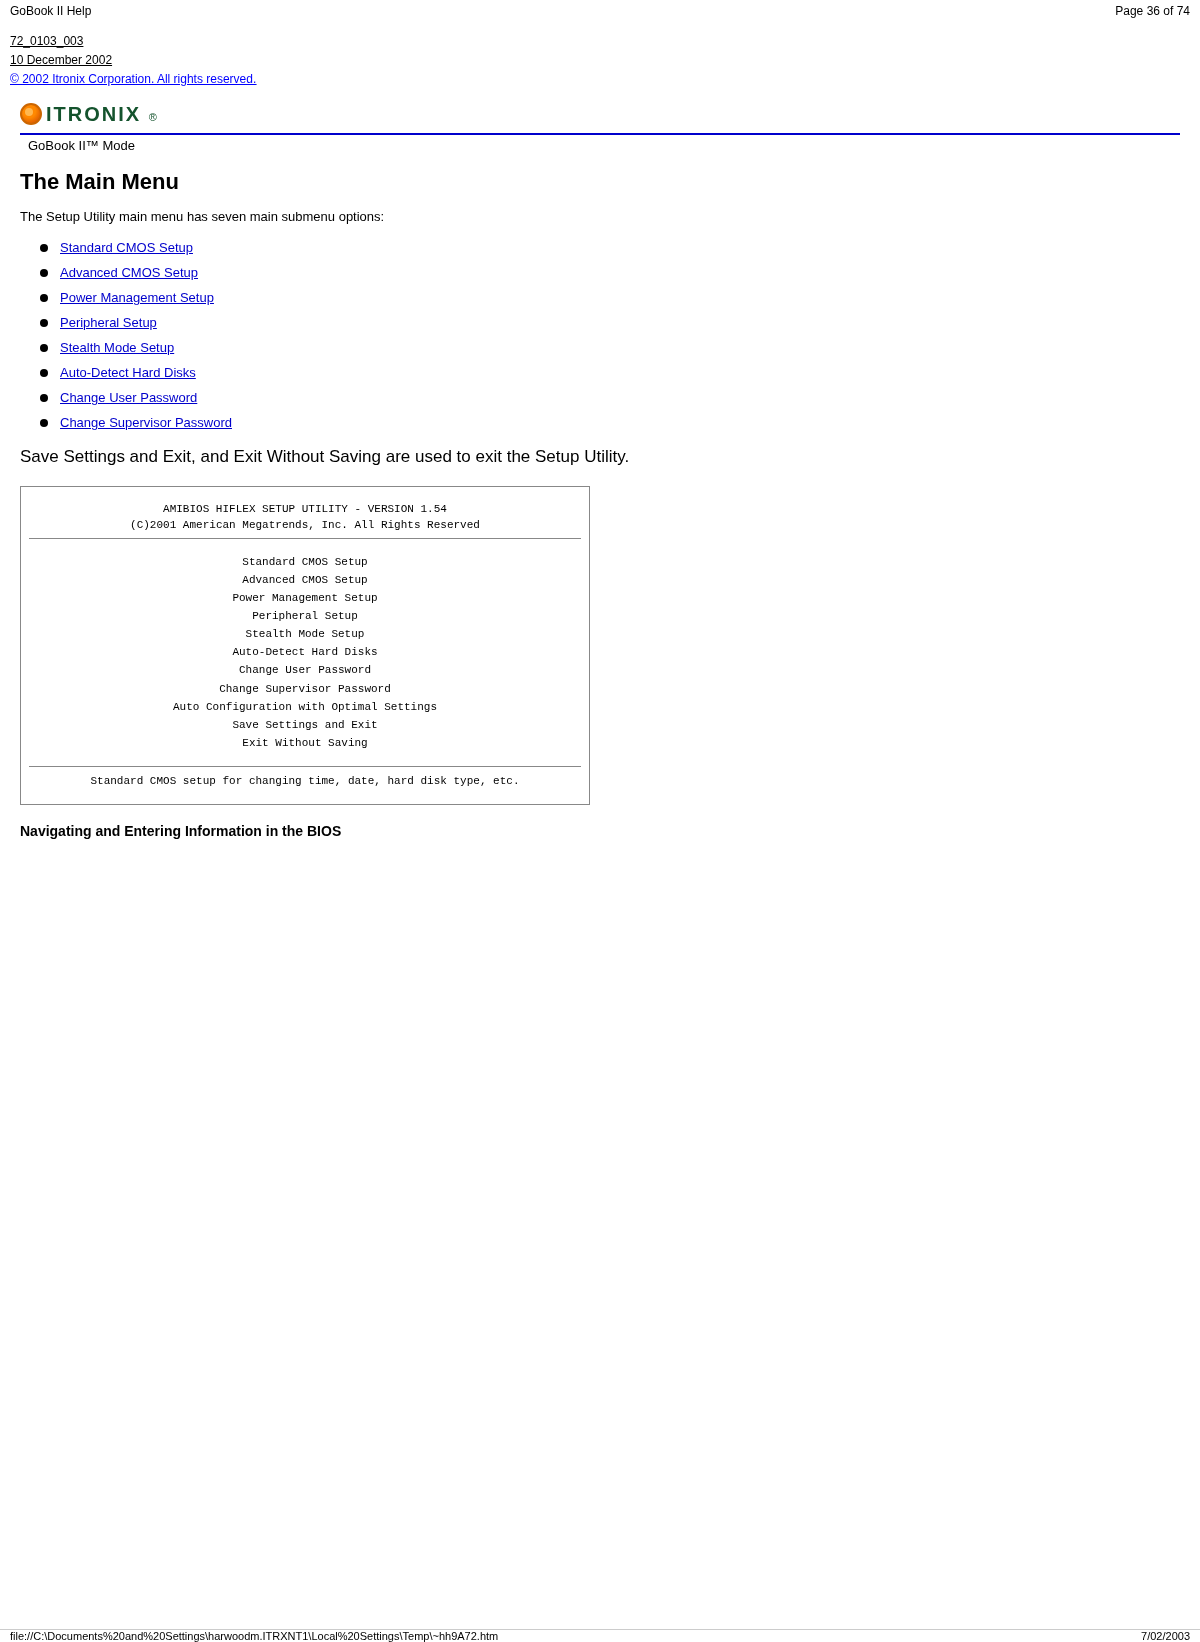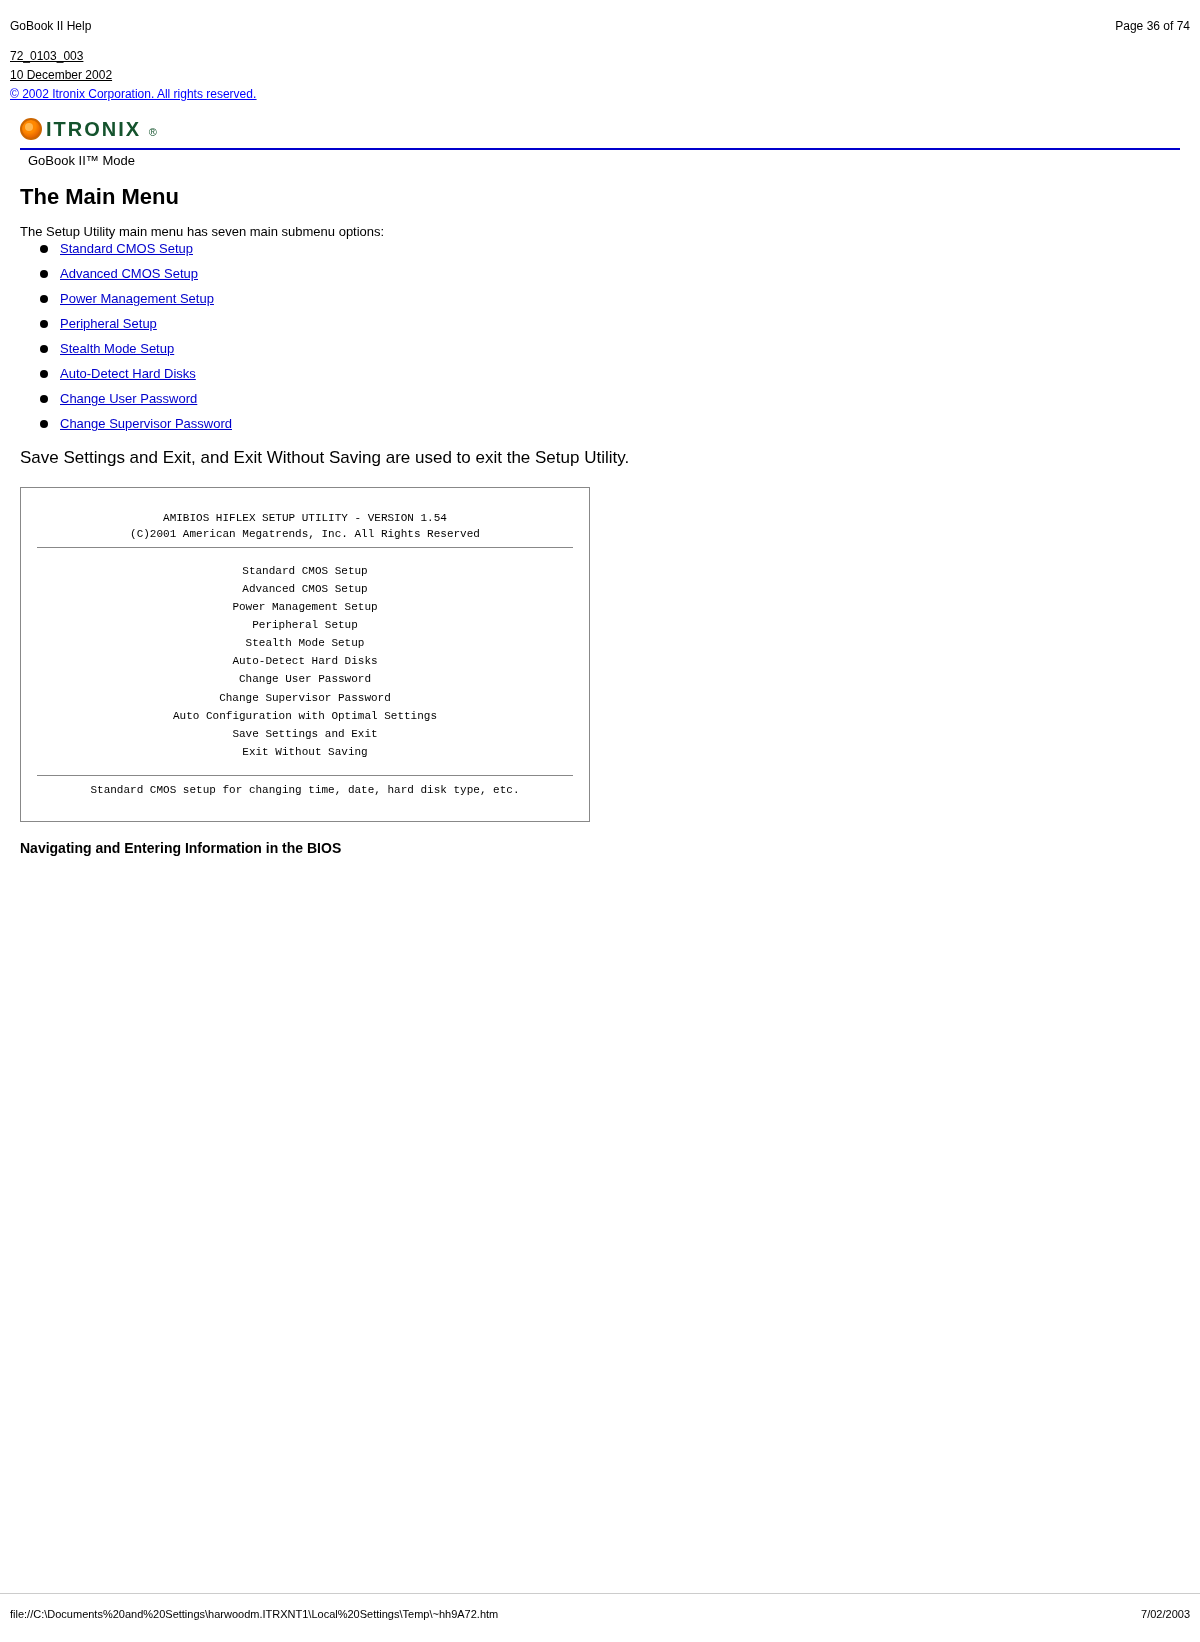--- a/index.html
+++ b/index.html
@@ -13,21 +13,20 @@
       position: relative;
     }
 
     
     .top-bar {
       display: flex;
       justify-content: space-between;
       align-items: flex-start;
       padding: 4px 10px;
       font-size: 12px;
-      margin-top: 15px;
     }
 
     
     .header-section {
       padding: 10px 10px 0 10px;
     }
     .meta-info {
       font-size: 12px;
       line-height: 1.6;
       margin-bottom: 8px;
@@ -72,21 +71,21 @@
 
     .page-title {
       font-size: 22px;
       font-weight: bold;
       margin-bottom: 12px;
       font-family: Arial, sans-serif;
     }
 
     .intro-text {
       font-size: 13px;
-      margin-bottom: 0;
+      margin-bottom: 14px;
       line-height: 1.5;
     }
 
     
     .menu-list {
       list-style: none;
       padding: 0;
       margin: 0 0 14px 0;
     }
     .menu-list li {
@@ -115,21 +114,21 @@
       margin-bottom: 16px;
       line-height: 1.5;
     }
 
     
     .bios-box {
       border: 1px solid #888;
       background: #fff;
       margin: 10px 0 18px 0;
       width: 570px;
-      padding: 16px;
+      padding: 8px;
       font-family: 'Courier New', Courier, monospace;
       font-size: 11px;
     }
     .bios-header {
       text-align: center;
       border-bottom: 1px solid #888;
       padding: 6px 8px 4px 8px;
       line-height: 1.5;
     }
     .bios-menu {
@@ -148,26 +147,26 @@
     .section-heading {
       font-size: 14px;
       font-weight: bold;
       margin-top: 10px;
       margin-bottom: 10px;
     }
 
     
     .bottom-bar {
       position: absolute;
-      bottom: 8px;
+      bottom: 0;
       left: 0;
       right: 0;
       display: flex;
       justify-content: space-between;
-      padding: 14px 10px;
+      padding: 0 10px;
       font-size: 11px;
       border-top: 1px solid #ccc;
     }
 
     .itronix-globe {
       display: inline-block;
       width: 22px;
       height: 22px;
       border-radius: 50%;
       background: radial-gradient(circle at 40% 35%, #ff8800 40%, #cc4400 100%);

